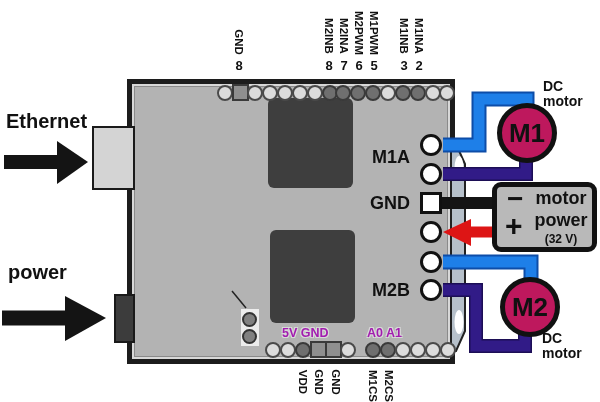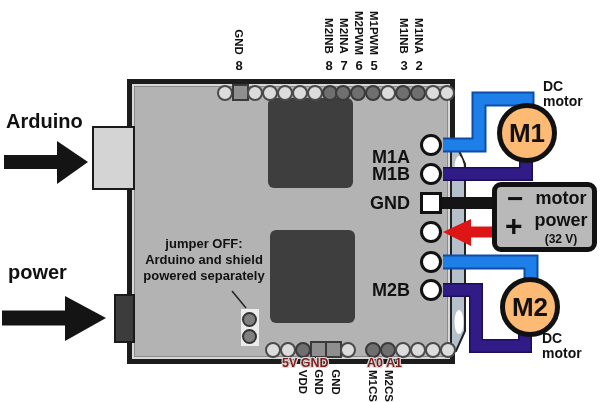--- a/index.html
+++ b/index.html
@@ -21,26 +21,26 @@
   .ps{width:13px;height:13px;border:2px solid #3a3a3a;background:#8f8f8f;}
   .term-c{width:16px;height:16px;border:3px solid #111;border-radius:50%;background:#fff;}
   .term-s{width:16px;height:16px;border:3px solid #111;background:#fff;}
   .jpin{width:11px;height:11px;border:2px solid #333;border-radius:50%;background:#808080;}
   
   .vlabel{position:absolute;font-size:11.5px;white-space:nowrap;
           transform:translate(-50%,-50%) rotate(90deg);z-index:5;}
   .pnum{position:absolute;font-size:13px;width:24px;text-align:center;z-index:5;}
   .termlabel{position:absolute;left:330px;width:80px;height:22px;line-height:22px;
              text-align:right;font-size:18px;z-index:5;}
-  .silk{position:absolute;font-size:12.5px;z-index:5;color:#7f1d1d;
-        text-shadow:-1px -1px 0 #d8d8d8,1px -1px 0 #d8d8d8,-1px 1px 0 #d8d8d8,1px 1px 0 #d8d8d8;margin-top:30px;}
+  .silk{position:absolute;font-size:12.5px;z-index:5;color:#a21caf;
+        text-shadow:-1px -1px 0 #d8d8d8,1px -1px 0 #d8d8d8,-1px 1px 0 #d8d8d8,1px 1px 0 #d8d8d8;}
   .bigside{font-size:20px;line-height:22px;z-index:5;}
   #jumper-note{left:136px;top:236px;width:136px;text-align:center;font-size:13px;line-height:16px;z-index:5;}
   #jumper-house{left:241px;top:309px;width:18px;height:37px;background:#ececec;z-index:3;}
-  .motor{border:5px solid #111;border-radius:50%;background:#fdba74;box-sizing:border-box;
+  .motor{border:5px solid #111;border-radius:50%;background:#be185d;box-sizing:border-box;
          display:flex;align-items:center;justify-content:center;font-size:26px;z-index:4;}
   .motorcap{font-size:14px;line-height:15px;z-index:5;}
   #psu{left:492px;top:182px;width:105px;height:70px;background:#b9b9b9;border:5px solid #111;
        border-radius:9px;box-sizing:border-box;z-index:4;}
   #psu span{position:absolute;}
   #svg-overlay{position:absolute;left:0;top:0;z-index:3;}
 </style>
 </head>
 <body>
 
@@ -143,32 +143,26 @@
 
   <div class="vlabel" style="left:303px;top:382px">VDD</div>
   <div class="vlabel" style="left:319px;top:382px">GND</div>
   <div class="vlabel" style="left:336px;top:382px">GND</div>
   <div class="vlabel" style="left:373px;top:386px">M1CS</div>
   <div class="vlabel" style="left:389px;top:386px">M2CS</div>
 
   <div class="silk" style="left:282px;top:326px">5V GND</div>
   <div class="silk" style="left:367px;top:326px">A0 A1</div>
 
-  <div class="abs" id="jumper-note">
-    <div>jumper OFF:</div>
-    <div>Arduino and shield</div>
-    <div>powered separately</div>
-  </div>
 
   <div class="termlabel" style="top:146px">M1A</div>
-  <div class="termlabel" style="top:163px">M1B</div>
   <div class="termlabel" style="top:192px">GND</div>
   <div class="termlabel" style="top:279px">M2B</div>
 
-  <div class="abs bigside" style="left:6px;top:110px">Arduino</div>
+  <div class="abs bigside" style="left:6px;top:110px">Ethernet</div>
   <div class="abs bigside" style="left:8px;top:261px">
     <div>power</div>
   </div>
 
   <div class="abs motor" style="left:497px;top:103px;width:60px;height:60px">
     <span>M1</span>
   </div>
   <div class="abs motorcap" style="left:543px;top:79px">
     <div>DC</div>
     <div>motor</div>

